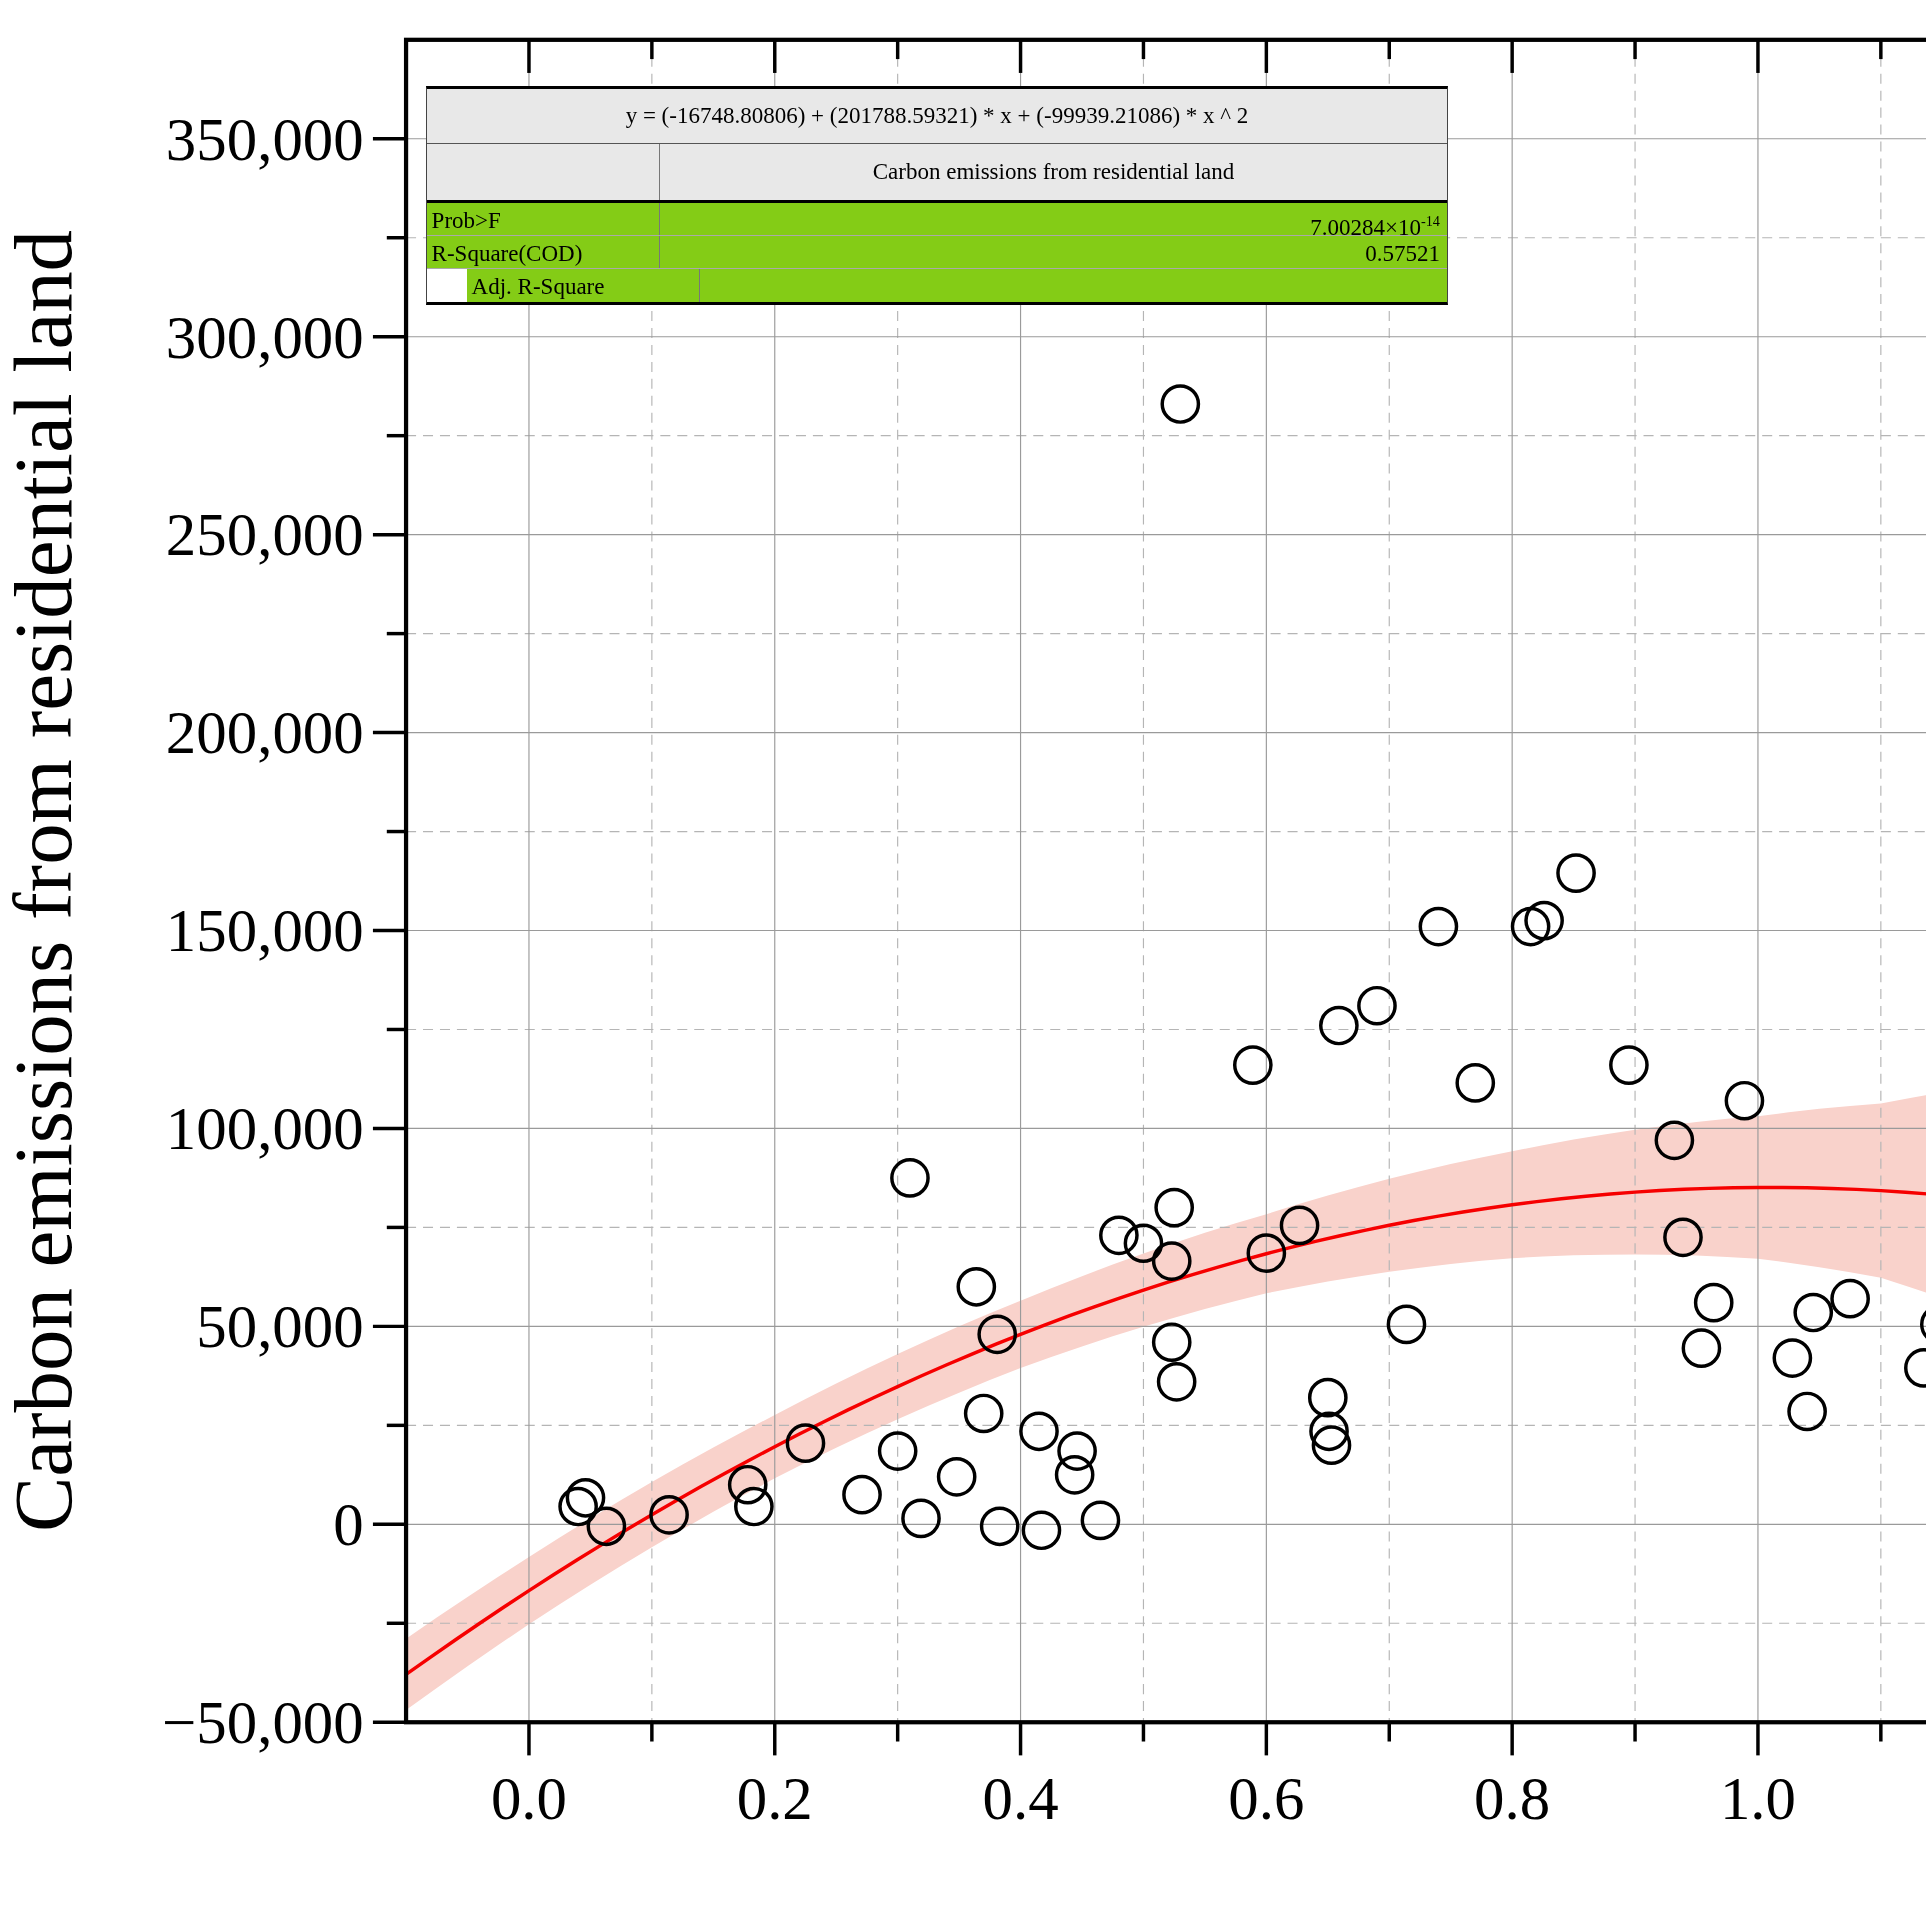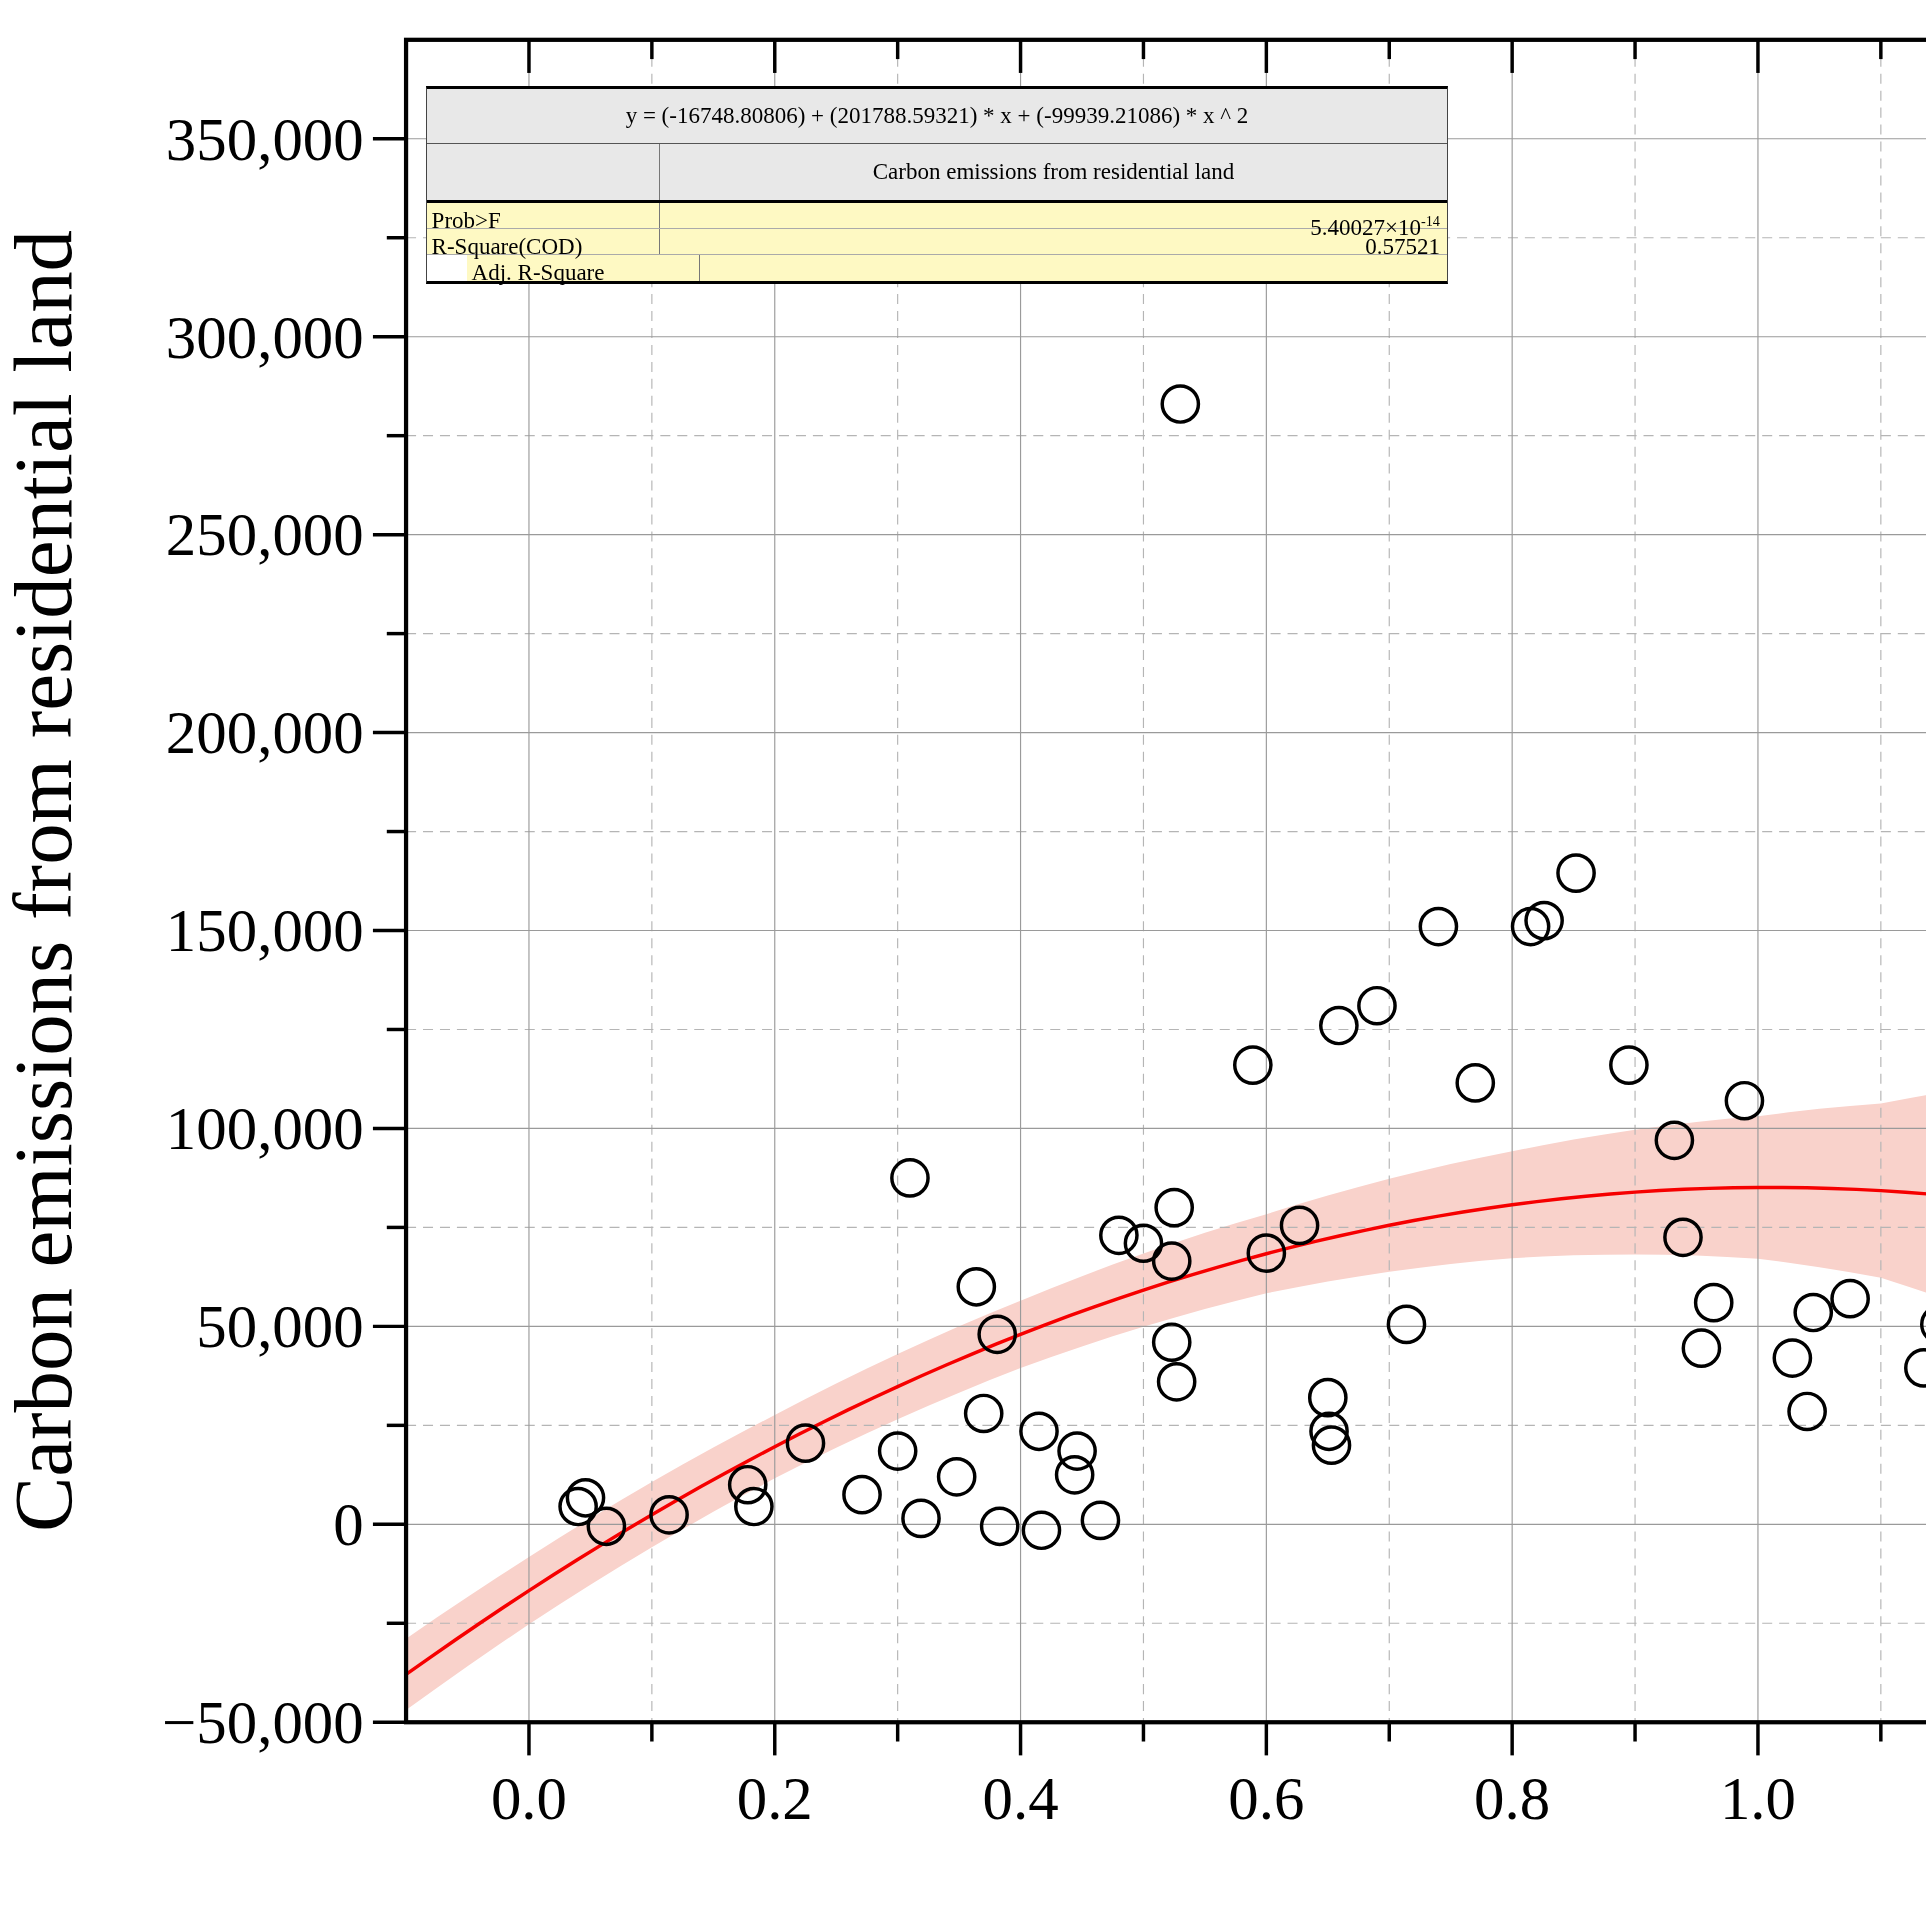--- a/index.html
+++ b/index.html
@@ -13,21 +13,21 @@
     border-top:3.5px solid #000;border-bottom:3.5px solid #000;
     font-size:23px;color:#000;background:#fff;box-sizing:border-box;
   }
   .eq-row{
     background:#e8e8e8;height:54px;line-height:54px;text-align:center;
     border-bottom:1.2px solid #555;white-space:nowrap;overflow:hidden;
   }
   .hdr-row{display:flex;background:#e8e8e8;height:59px;border-bottom:3.5px solid #000;box-sizing:border-box;}
   .hdr-row .lcell{width:233px;border-right:1.2px solid #777;box-sizing:border-box;}
   .hdr-row .rcell{flex:1;text-align:center;line-height:56px;white-space:nowrap;}
-  .stat-row{display:flex;height:26px;border-bottom:0.8px solid #aaa;box-sizing:border-box;background:#fef9c3;}
+  .stat-row{display:flex;height:33px;border-bottom:0.8px solid #aaa;box-sizing:border-box;background:#84cc16;}
   .stat-row:last-child{border-bottom:none;margin-left:40px;}
   .stat-row .lcell{width:233px;border-right:1.2px solid #777;box-sizing:border-box;
     text-align:left;padding-left:4.6px;line-height:36px;white-space:nowrap;}
   .stat-row .rcell{flex:1;text-align:right;padding-right:7px;line-height:36px;white-space:nowrap;}
   sup{font-size:0.62em;}
 </style>
 </head>
 <body>
 
 <div class="figure">
@@ -235,21 +235,21 @@
   <div class="stats-table">
     <div class="eq-row">
       <span>y =  (-16748.80806) + (201788.59321) * x + (-99939.21086) * x ^ 2</span>
     </div>
     <div class="hdr-row">
       <div class="lcell"></div>
       <div class="rcell">Carbon emissions from residential land</div>
     </div>
     <div class="stat-row">
       <div class="lcell">Prob&gt;F</div>
-      <div class="rcell"><span>5.40027×10</span><sup>-14</sup></div>
+      <div class="rcell"><span>7.00284×10</span><sup>-14</sup></div>
     </div>
     <div class="stat-row">
       <div class="lcell">R-Square(COD)</div>
       <div class="rcell">0.57521</div>
     </div>
     <div class="stat-row">
       <div class="lcell">Adj. R-Square</div>
     </div>
   </div>
 </div>

